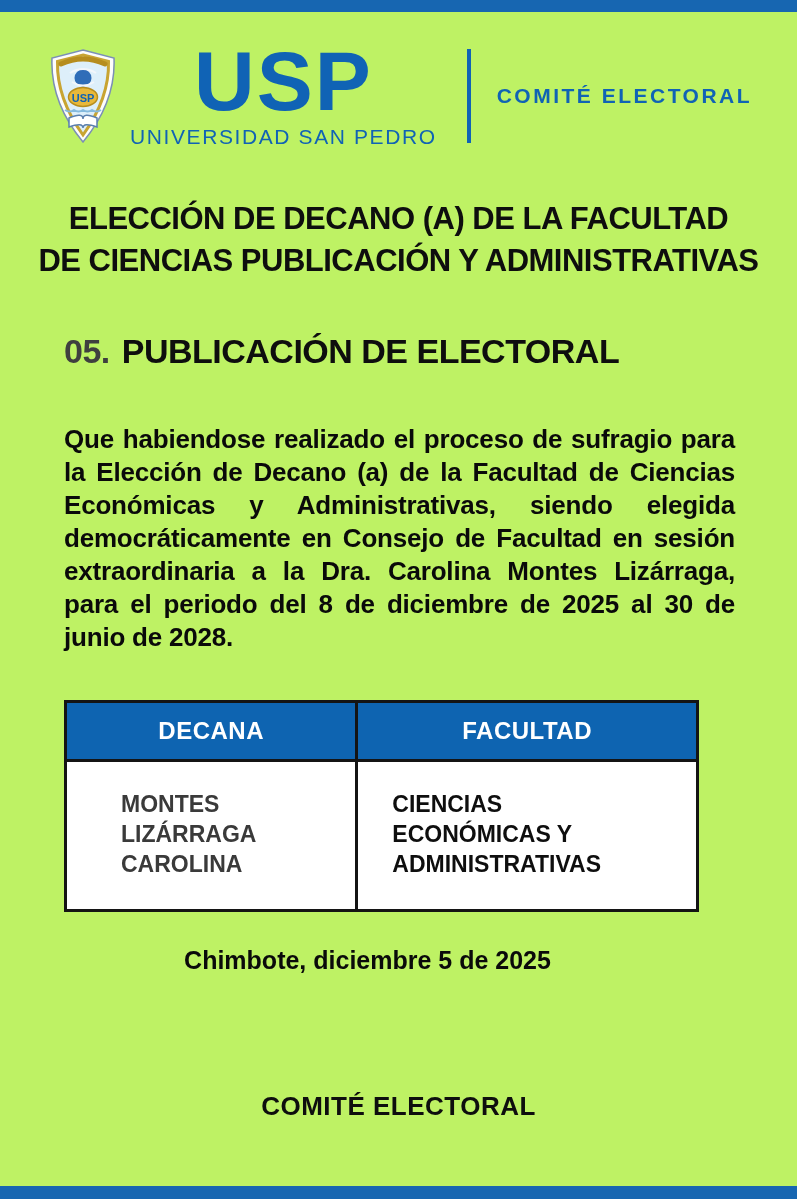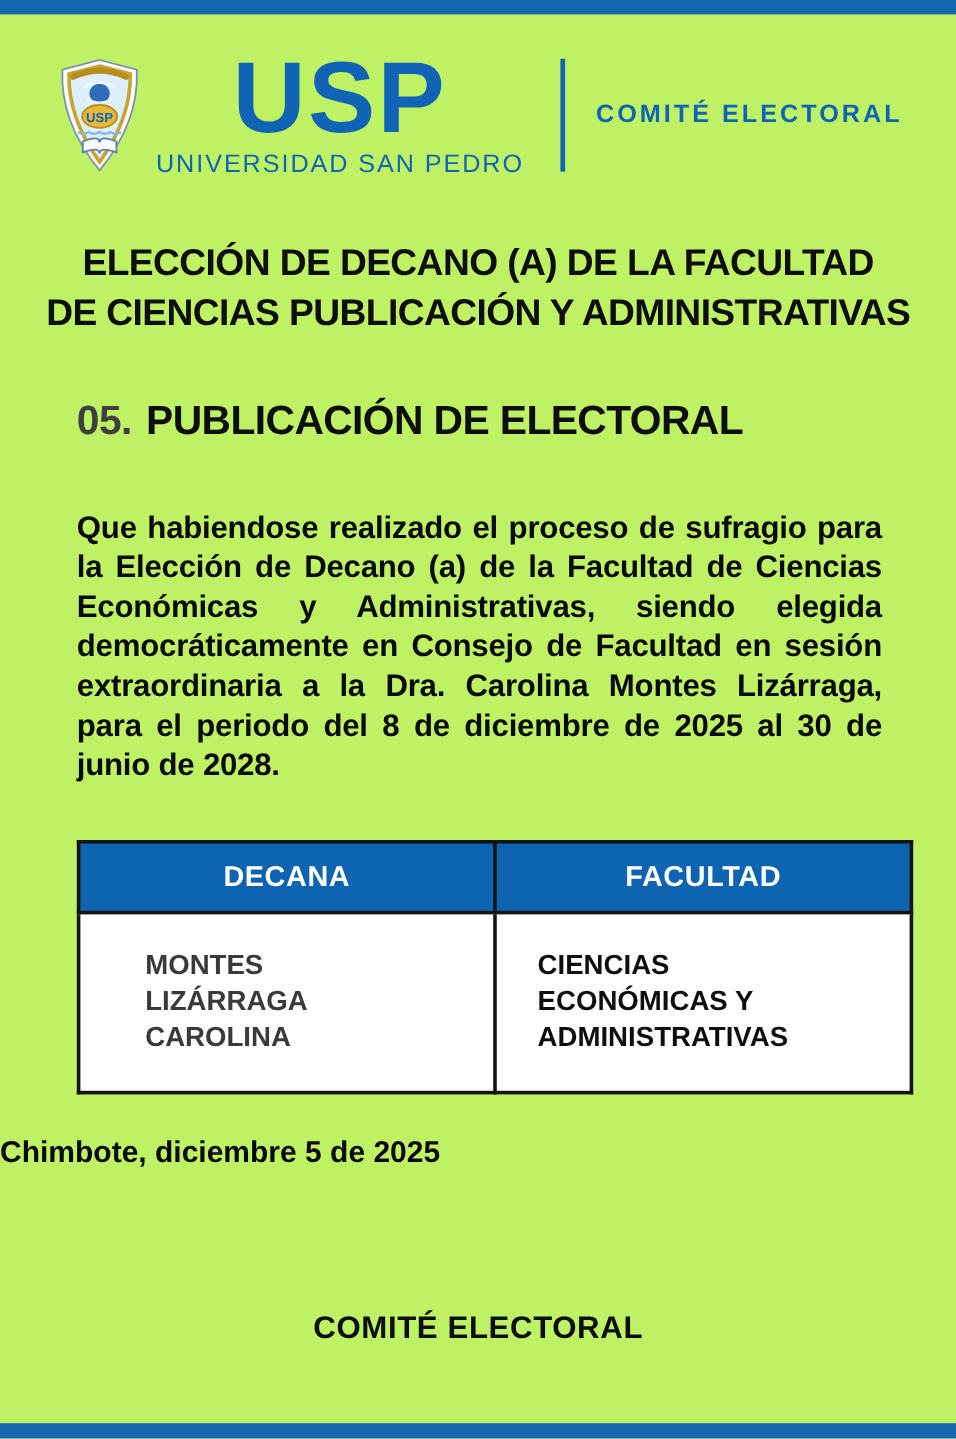--- a/index.html
+++ b/index.html
@@ -51,40 +51,40 @@
   
   .body-paragraph {
     margin:52px 62px 0 64px;
     font-size:26px; font-weight:bold; color:#0a0a0a;
     text-align:justify; line-height:1.27; letter-spacing:-0.2px;
   }
 
   
   table.results {
     margin:46px 62px 0 64px;
-    width:697px;
+    width:635px;
     border-collapse:collapse;
   }
   table.results th, table.results td { border:3px solid #141414; }
   table.results th {
     background:#0E64B1; color:#FFFFFF;
     font-size:24px; font-weight:bold; letter-spacing:0.5px;
     padding:14px 10px; width:50%;
   }
   table.results td {
     background:#FFFFFF; height:150px;
     font-size:23px; font-weight:bold; vertical-align:middle;
     line-height:1.3;
   }
   td.cell-decana { color:#3a3a3a; padding-left:54px; padding-right:60px; }
   td.cell-facultad { color:#0e0e0e; padding-left:34px; padding-right:95px; }
 
   
   .dateline {
-    margin:34px 62px 0 0; text-align:left;
+    margin:34px 62px 0 0; text-align:center;
     font-size:25px; font-weight:bold; color:#0a0a0a;
   }
   .signature {
     margin-top:116px; text-align:center;
     font-size:26px; font-weight:bold; color:#0e0e0e; letter-spacing:0.5px;
   }
 </style>
 </head>
 <body>
 

